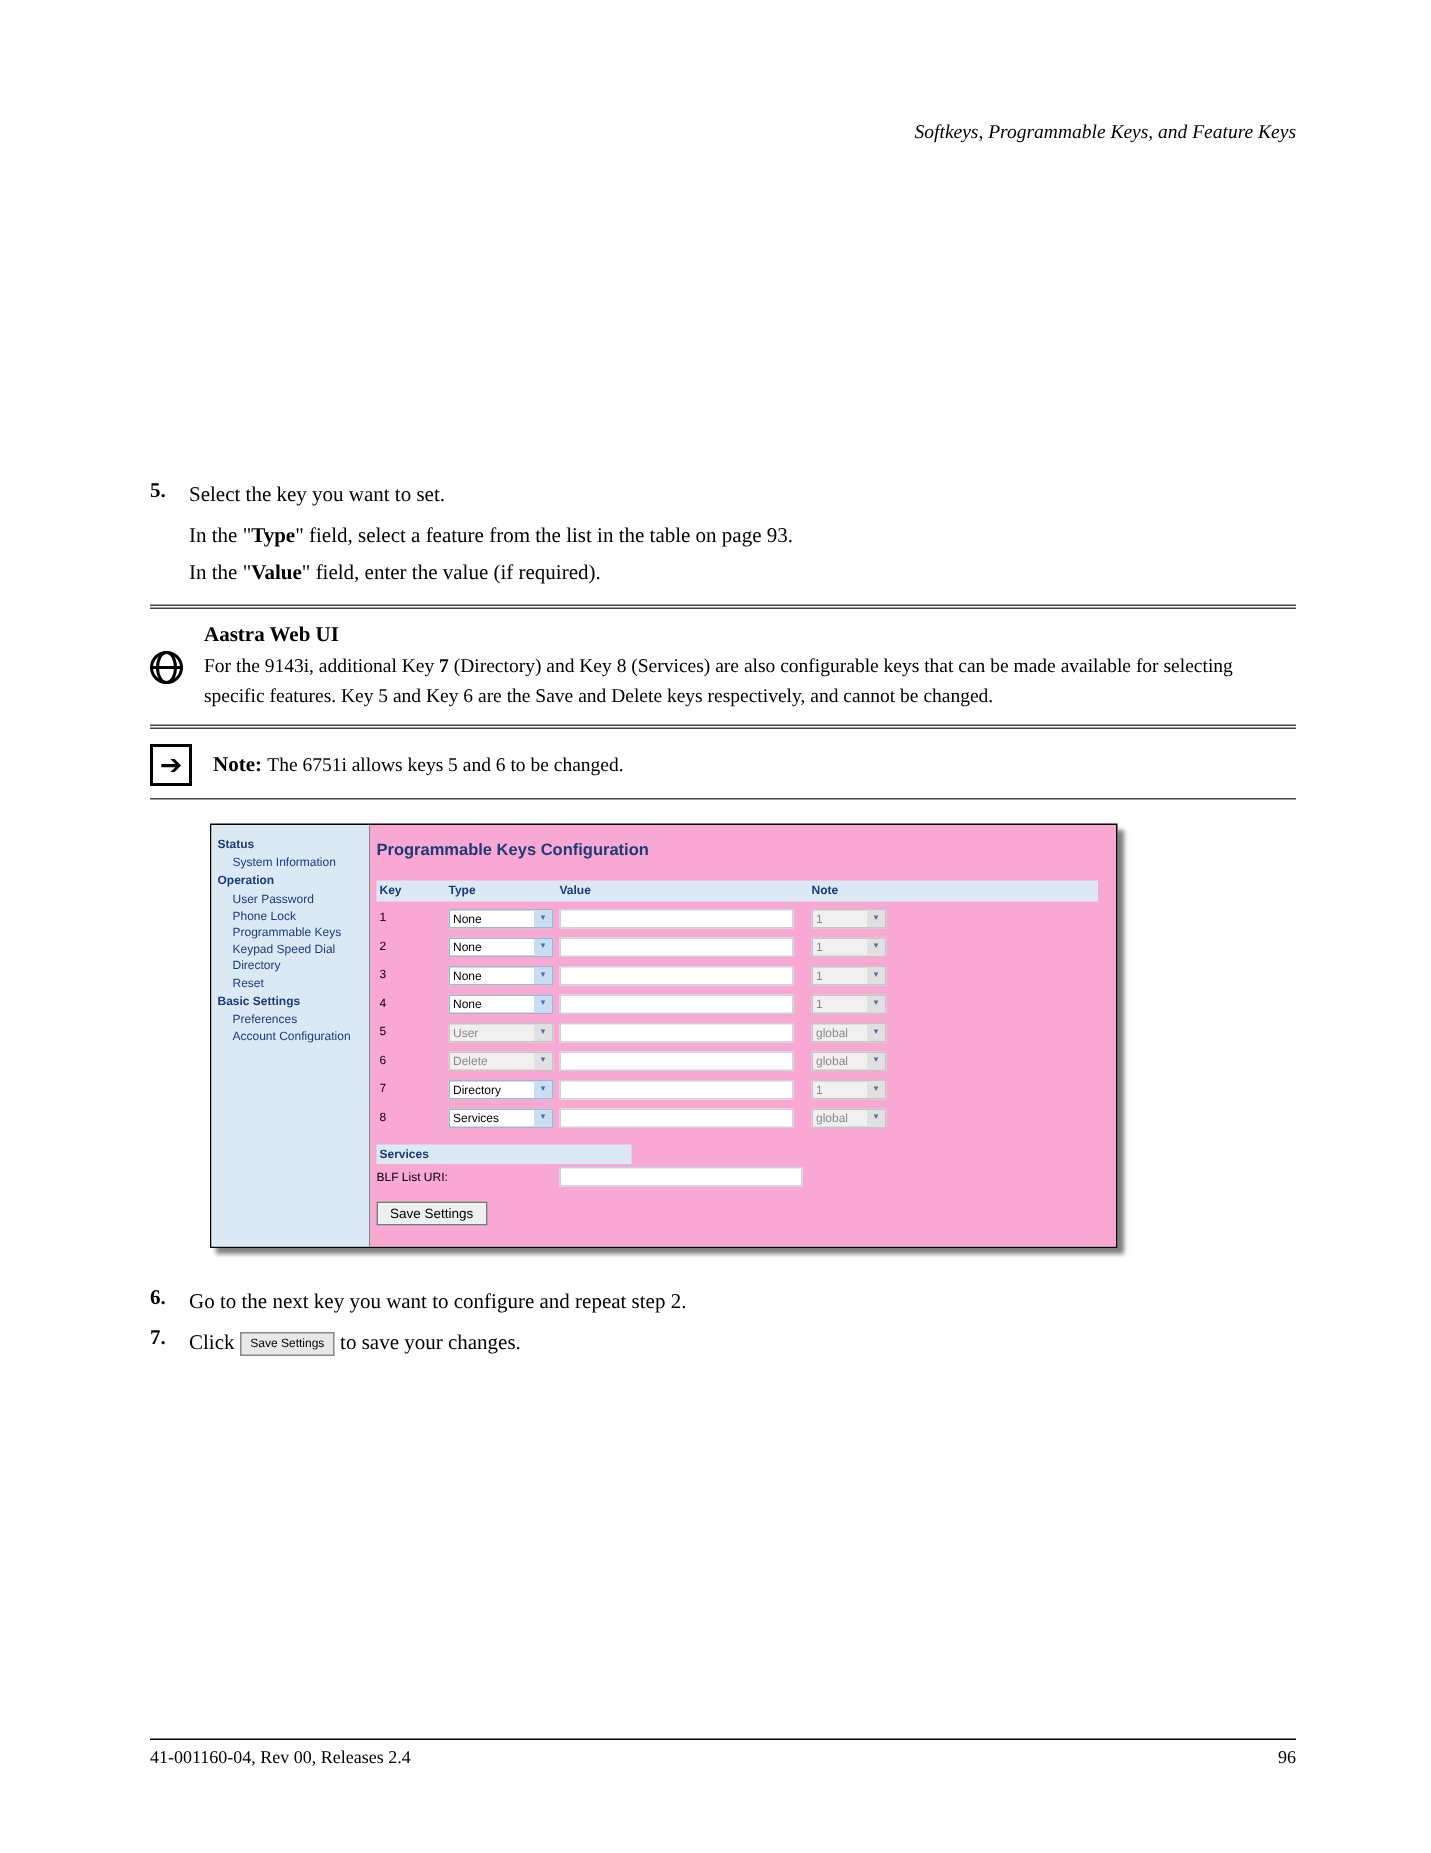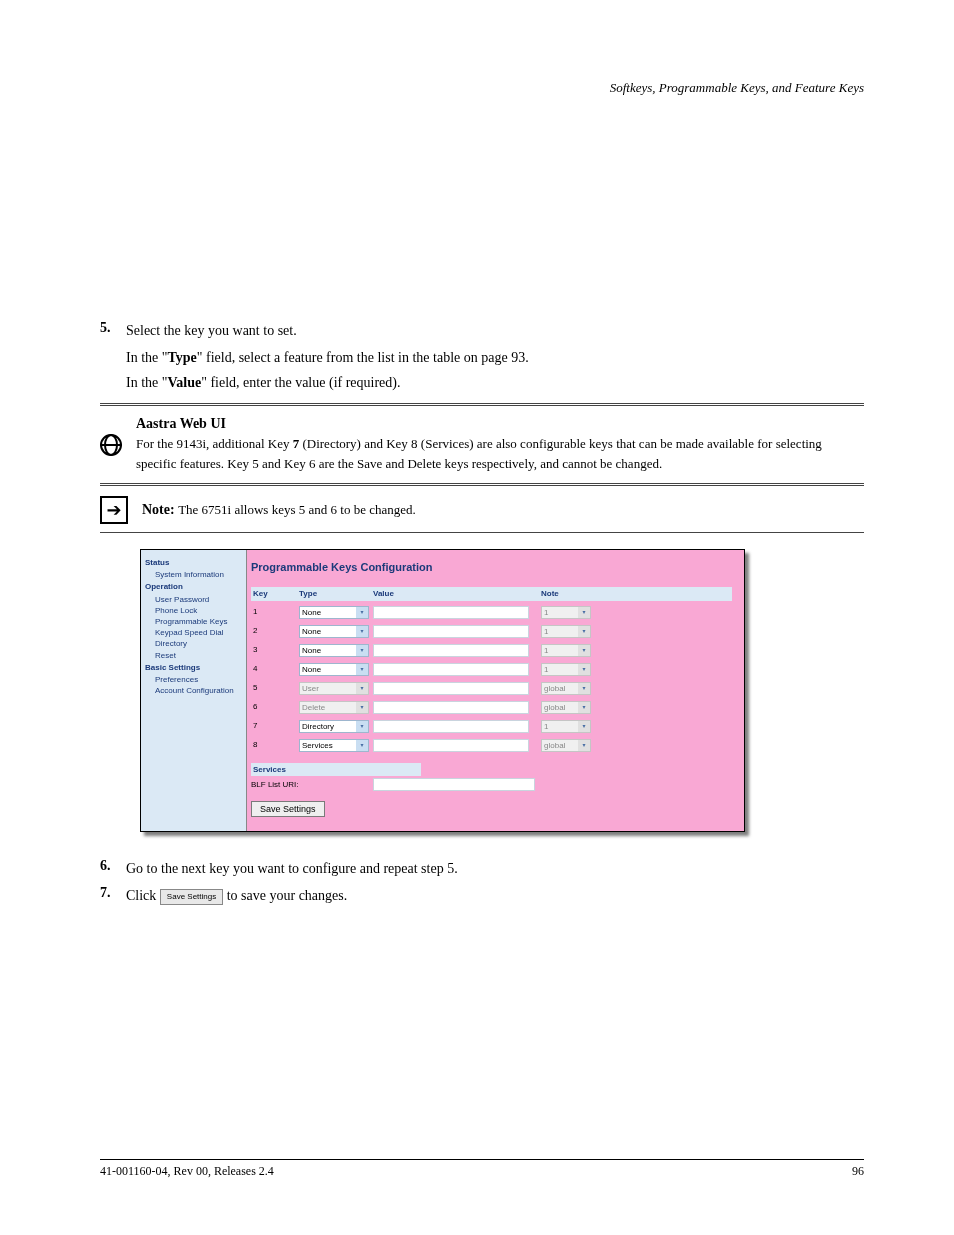--- a/index.html
+++ b/index.html
@@ -415,21 +415,21 @@
         <div class="blf-row">
           <div class="blf-label">BLF List URI:</div>
           <div class="txt"></div>
         </div>
         <div class="save-settings-btn">Save Settings</div>
       </div>
     </div>
 
     <div class="step-row">
       <div class="step-num">6.</div>
-      <div class="step-text">Go to the next key you want to configure and repeat step 5.</div>
+      <div class="step-text">Go to the next key you want to configure and repeat step 2.</div>
     </div>
 
     <div class="step-row">
       <div class="step-num">7.</div>
       <div class="step-text">
         <span>Click </span>
         <span class="inline-btn-img">Save Settings</span>
         <span> to save your changes.</span>
       </div>
     </div>

